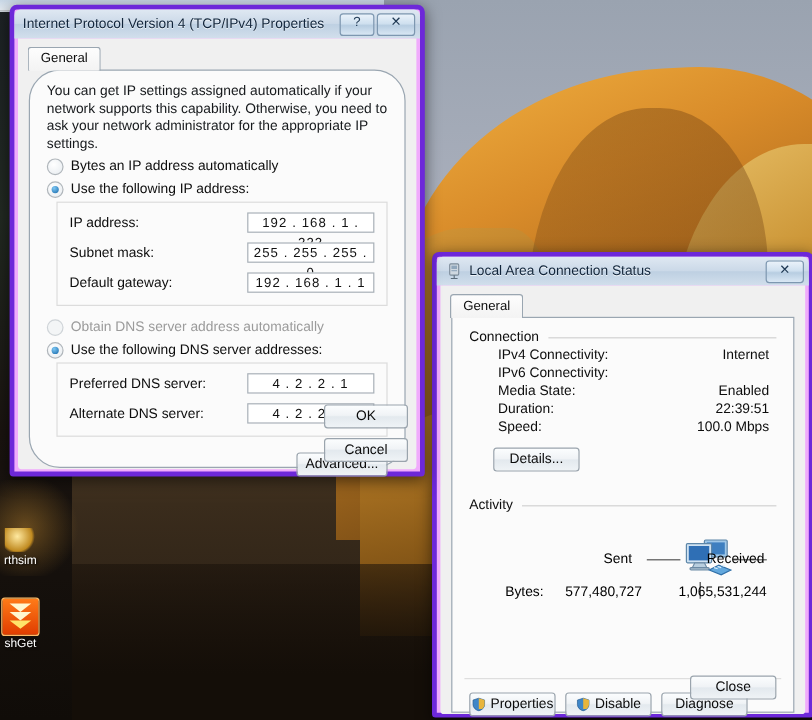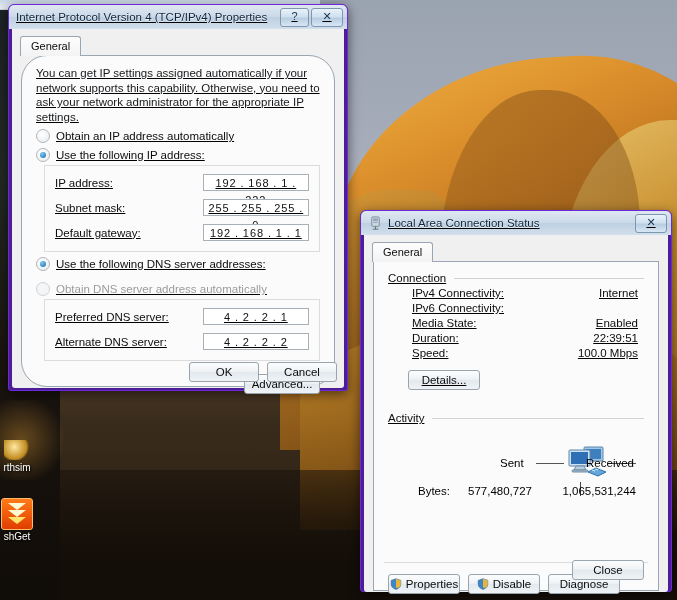--- a/index.html
+++ b/index.html
@@ -110,25 +110,24 @@
   .chev.c3 { top: 18px; border-top-color: #ffe36a; }
   .earth-glyph {
     width: 26px; height: 20px;
     margin: 0 auto 2px auto;
     background: radial-gradient(circle at 40% 35%, #ffe9a0, #c08a20 60%, rgba(0,0,0,0) 72%);
   }
 
   
   .win {
     position: absolute;
-    background: #4c1d95;
-    border: 1px solid #6d28d9;
+    background: #f0abfc;
+    border: 4px solid #6d28d9;
     border-radius: 6px 6px 3px 3px;
     box-shadow: 0 3px 12px rgba(0,0,0,0.55);
-    text-decoration: underline;
   }
   .win-frame {
     background: linear-gradient(to bottom, #dfe8f2 0%, #cbd9e8 48%, #bed0e2 52%, #d2dfec 100%);
     border-radius: 5px 5px 0 0;
     padding: 0;
   }
   .titlebar {
     height: 24px;
     display: flex;
     align-items: center;
@@ -286,20 +285,21 @@
   #ipv4-advanced {
     position: absolute;
     right: 14px; top: 318px;
     width: 76px;
   }
   #ipv4-footer {
     position: absolute;
     right: 10px; bottom: 8px;
     display: flex;
     gap: 8px;
+    flex-direction: column;
   }
   #ipv4-footer .btn { width: 70px; }
 
   
   #netprops-dialog {
     left: 50px; top: 300px;
     width: 320px; height: 296px;
     background: #f0f0f0;
     border: 1px solid #6d8aa5;
     border-radius: 4px;
@@ -698,21 +698,21 @@
   <div class="win-body">
     <div class="tabstrip">
       <div class="tab">General</div>
     </div>
 
     <div class="tabpage" style="height:330px;border-radius:26px;">
       <div class="para">You can get IP settings assigned automatically if your network supports this capability. Otherwise, you need to ask your network administrator for the appropriate IP settings.</div>
 
       <div class="radio-row">
         <span class="radio"></span>
-        <span>Obtain an IP address automatically</span>
+        <span>Bytes an IP address automatically</span>
       </div>
       <div class="radio-row">
         <span class="radio checked"></span>
         <span>Use the following IP address:</span>
       </div>
 
       <div class="group">
         <div class="field-row">
           <span class="field-label">IP address:</span>
           <span class="ipbox">192 . 168 .  1  . 222</span>
@@ -720,27 +720,27 @@
         <div class="field-row">
           <span class="field-label">Subnet mask:</span>
           <span class="ipbox">255 . 255 . 255 .  0</span>
         </div>
         <div class="field-row">
           <span class="field-label">Default gateway:</span>
           <span class="ipbox">192 . 168 .  1  .  1</span>
         </div>
       </div>
 
+      <div class="radio-row dim" style="margin-top:11px;">
+        <span class="radio dim"></span>
+        <span>Obtain DNS server address automatically</span>
+      </div>
       <div class="radio-row">
         <span class="radio checked"></span>
         <span>Use the following DNS server addresses:</span>
-      </div>
-      <div class="radio-row dim" style="margin-top:11px;">
-        <span class="radio dim"></span>
-        <span>Obtain DNS server address automatically</span>
       </div>
 
       <div class="group">
         <div class="field-row">
           <span class="field-label">Preferred DNS server:</span>
           <span class="ipbox">4 .  2  .  2  .  1</span>
         </div>
         <div class="field-row">
           <span class="field-label">Alternate DNS server:</span>
           <span class="ipbox">4 .  2  .  2  .  2</span>

